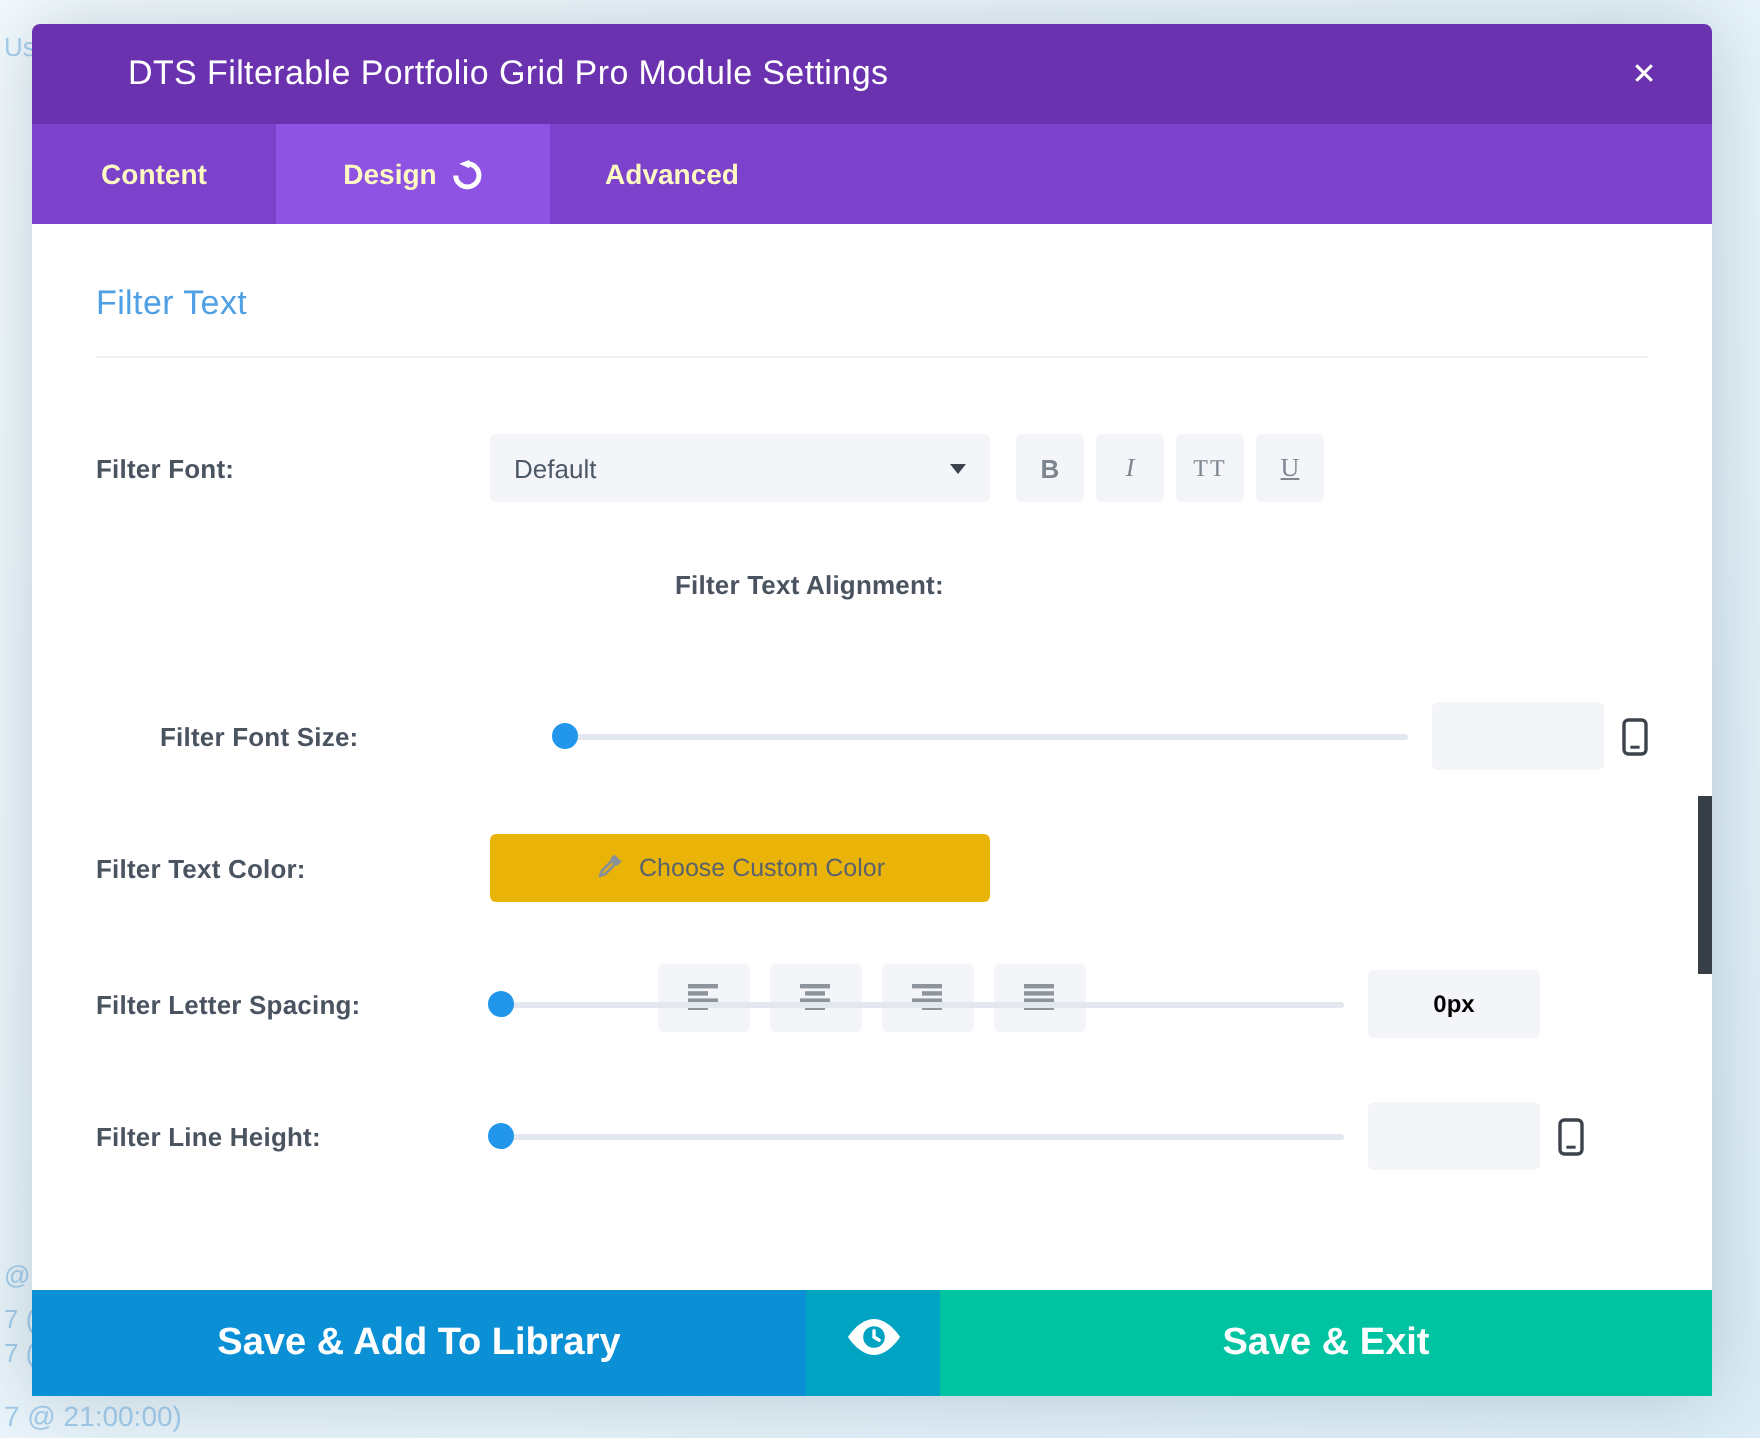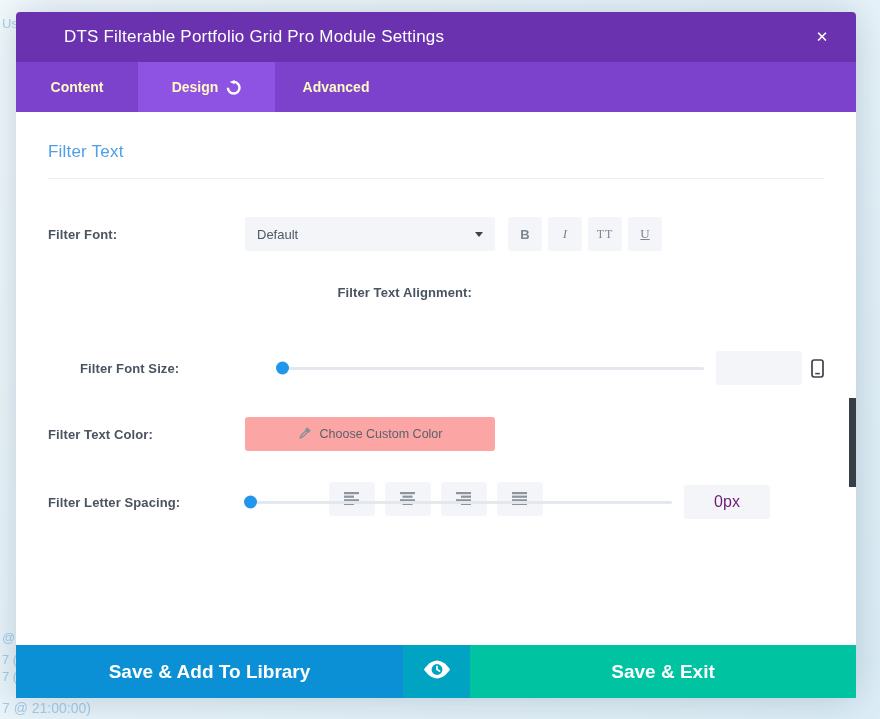--- a/index.html
+++ b/index.html
@@ -72,25 +72,25 @@
     display:flex;align-items:center;justify-content:center;
   }
   .slider{position:relative;width:427px;height:34px;display:flex;align-items:center;cursor:pointer;}
   .slider .track{width:100%;height:3px;border-radius:2px;background:#e2e8ee;}
   .slider .handle{
     position:absolute;left:0;top:50%;transform:translate(-1px,-50%);
     width:13px;height:13px;border-radius:50%;background:#2196ea;
   }
   .value-box{
     margin-left:12px;width:86px;height:34px;background:#f3f5f9;border-radius:3px;
-    display:flex;align-items:center;justify-content:center;font-size:16px;color:#701a75;cursor:text;
+    display:flex;align-items:center;justify-content:center;font-size:12px;color:#000000;cursor:text;font-weight:bold;
   }
   .mobile-icon{margin-left:9px;display:flex;align-items:center;cursor:pointer;}
   .color-btn{
-    width:250px;height:34px;background:#fca5a5;border:none;border-radius:3px;cursor:pointer;
+    width:250px;height:34px;background:#eab308;border:none;border-radius:3px;cursor:pointer;
     display:flex;align-items:center;justify-content:center;gap:8px;
     font-size:12.5px;color:#5a626c;font-family:"Liberation Sans",sans-serif;
   }
   .scroll-thumb{
     position:absolute;right:0;top:386px;width:7px;height:89px;background:#383e46;z-index:9;
   }
   .footer{
     position:absolute;left:0;bottom:0;right:0;height:53px;display:flex;z-index:8;
   }
   .footer .btn{
@@ -229,20 +229,34 @@
 
     <div class="setting-row r5">
       <span class="label">Filter Letter Spacing:</span>
       <div class="slider">
         <div class="track"></div>
         <div class="handle"></div>
       </div>
       <div class="value-box">0px</div>
     </div>
 
+    <div class="setting-row r6">
+      <span class="label">Filter Line Height:</span>
+      <div class="slider">
+        <div class="track"></div>
+        <div class="handle"></div>
+      </div>
+      <div class="value-box"></div>
+      <span class="mobile-icon">
+        <svg width="13" height="19" viewBox="0 0 13 19">
+          <rect x="1" y="1" width="11" height="17" rx="2.2" fill="none" stroke="#3d434b" stroke-width="1.7"></rect>
+          <line x1="4.2" y1="14.6" x2="8.8" y2="14.6" stroke="#3d434b" stroke-width="1.5"></line>
+        </svg>
+      </span>
+    </div>
   </div>
 
   <div class="scroll-thumb"></div>
 
   <div class="footer">
     <button class="btn btn-save-library">Save &amp; Add To Library</button>
     <button class="btn btn-preview">
       <span>
         <svg width="30" height="21" viewBox="0 0 30 21">
           <path d="M15 1.5 C7.5 1.5 2 10.5 2 10.5 C2 10.5 7.5 19.5 15 19.5 C22.5 19.5 28 10.5 28 10.5 C28 10.5 22.5 1.5 15 1.5 Z" fill="#ffffff"></path>

